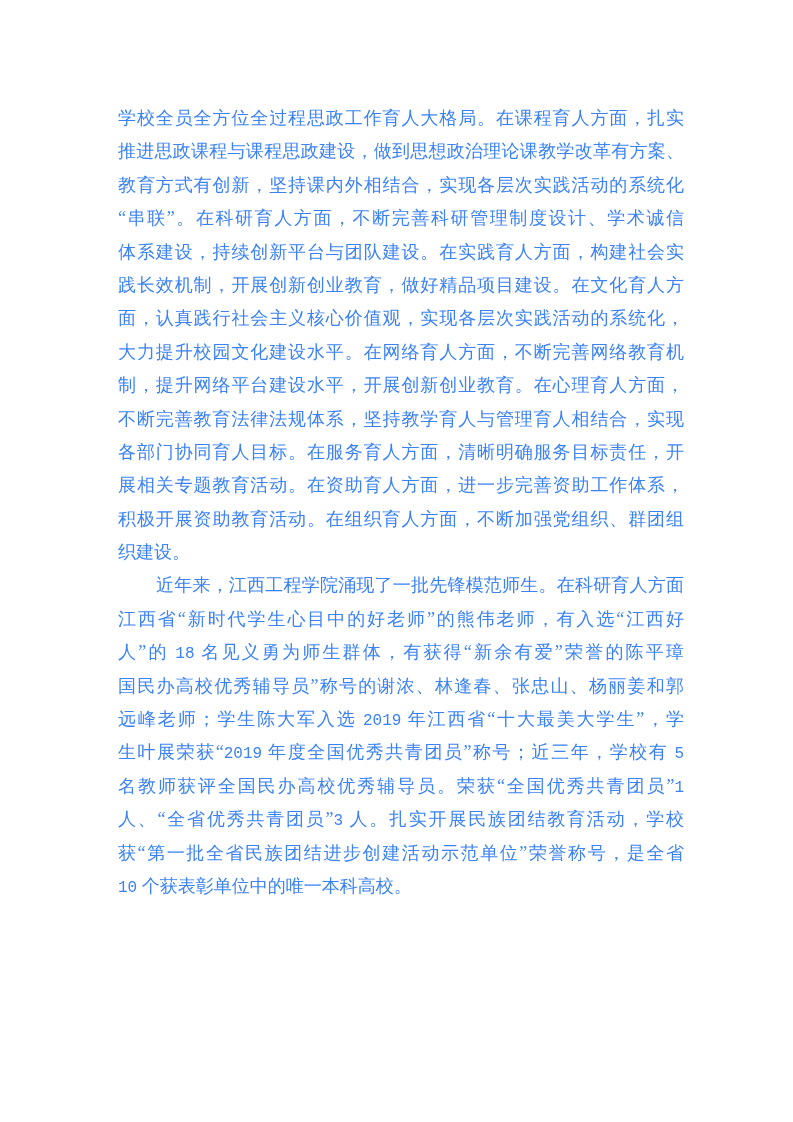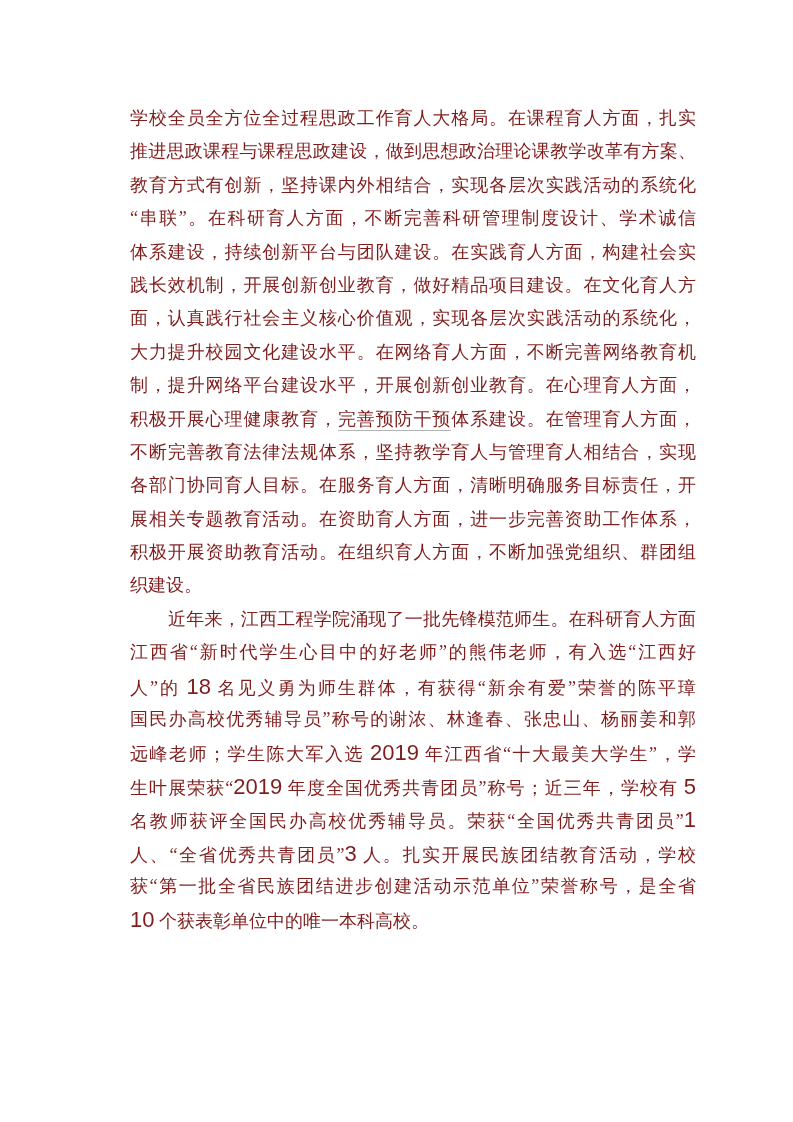--- a/index.html
+++ b/index.html
@@ -10,25 +10,25 @@
   .page {
     position: relative;
     width: 793px;
     height: 1122px;
     background: #ffffff;
     overflow: hidden;
     font-family: "Liberation Serif", "DejaVu Serif", serif;
   }
   .doc-body {
     position: absolute;
-    left: 130px;
+    left: 118px;
     top: 102px;
     width: 566px;
     font-size: 18px;
-    color: #7f1d1d;
+    color: #3b82f6;
     letter-spacing: 0;
   }
   .paragraph {
     margin: 0;
     padding: 0;
   }
   .line {
     display: block;
     height: 33.4px;
     line-height: 33.4px;
@@ -36,22 +36,22 @@
     text-align-last: justify;
     overflow: hidden;
   }
   .line.last {
     text-align-last: left;
   }
   .line.indent {
     padding-left: 38px;
   }
   .digits {
-    font-family: Liberation Sans, sans-serif;
-    font-size: 22px;
+    font-family: Liberation Mono, monospace;
+    font-size: 16px;
   }
   .faint-underline {
     border-bottom: 1px solid #b3b3b3;
     padding-bottom: 1px;
   }
 </style>
 </head>
 <body>
 
 <div class="page">
@@ -59,21 +59,20 @@
       <div class="paragraph">
         <div class="line">学校全员全方位全过程思政工作育人大格局。在课程育人方面，扎实</div>
         <div class="line">推进思政课程与课程思政建设，做到思想政治理论课教学改革有方案、</div>
         <div class="line">教育方式有创新，坚持课内外相结合，实现各层次实践活动的系统化</div>
         <div class="line">“串联”。在科研育人方面，不断完善科研管理制度设计、学术诚信</div>
         <div class="line">体系建设，持续创新平台与团队建设。在实践育人方面，构建社会实</div>
         <div class="line">践长效机制，开展创新创业教育，做好精品项目建设。在文化育人方</div>
         <div class="line">面，认真践行社会主义核心价值观，实现各层次实践活动的系统化，</div>
         <div class="line">大力提升校园文化建设水平。在网络育人方面，不断完善网络教育机</div>
         <div class="line">制，提升网络平台建设水平，开展创新创业教育。在心理育人方面，</div>
-        <div class="line">积极开展心理健康教育，<span class="faint-underline">完善预防干预</span>体系建设。在管理育人方面，</div>
         <div class="line">不断完善教育法律法规体系，坚持教学育人与管理育人相结合，实现</div>
         <div class="line">各部门协同育人目标。在服务育人方面，清晰明确服务目标责任，开</div>
         <div class="line">展相关专题教育活动。在资助育人方面，进一步完善资助工作体系，</div>
         <div class="line">积极开展资助教育活动。在组织育人方面，不断加强党组织、群团组</div>
         <div class="line last">织建设。</div>
       </div>
       <div class="paragraph">
         <div class="line indent">近年来，江西工程学院涌现了一批先锋模范师生。在科研育人方面</div>
         <div class="line">江西省“新时代学生心目中的好老师”的熊伟老师，有入选“江西好</div>
         <div class="line">人”的 <span class="digits">18</span> 名见义勇为师生群体，有获得“新余有爱”荣誉的陈平璋</div>

